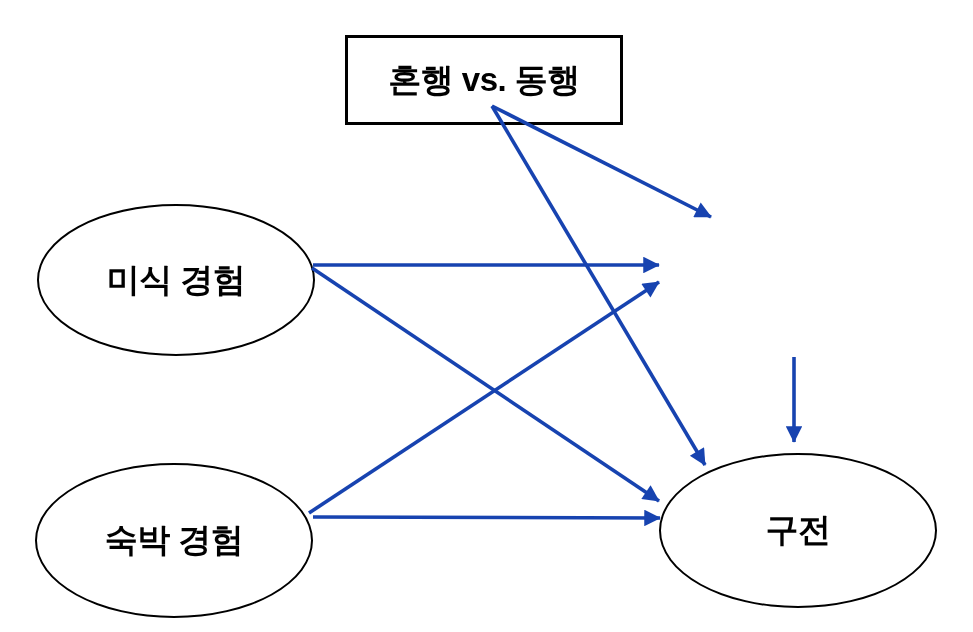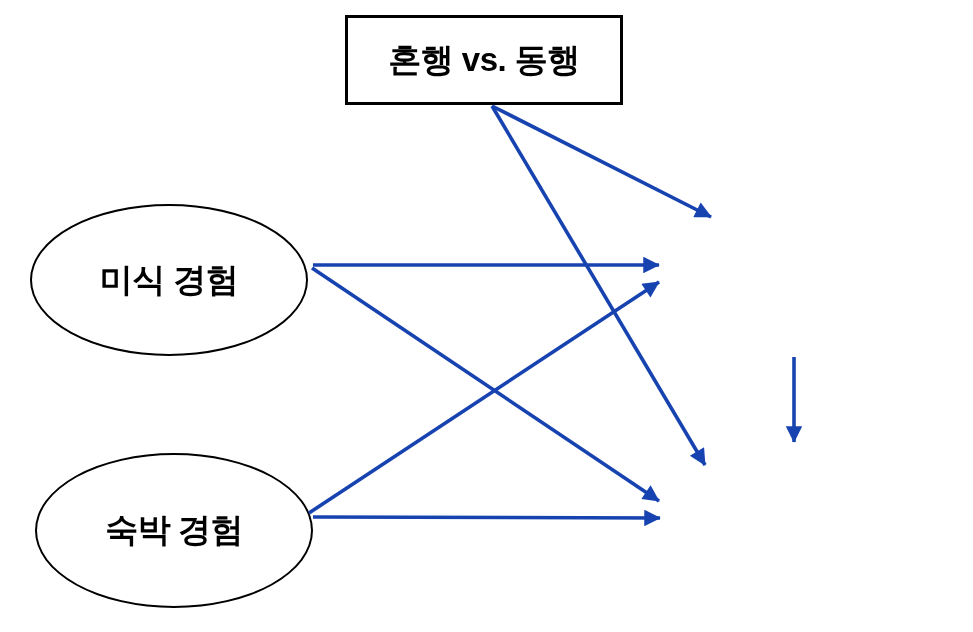--- a/index.html
+++ b/index.html
@@ -26,25 +26,25 @@
     align-items: center;
     justify-content: center;
     background: var(--bg);
     color: var(--ink);
     font-weight: 700;
     font-size: 33px;
     letter-spacing: -0.5px;
     white-space: nowrap;
     z-index: 1;
   }
-  .node.rect   { border: 3px solid var(--ink); }
+  .node.rect   { border: 3px solid var(--ink); margin-top: 20px; }
   .node.ellipse{ border: 2px solid var(--ink); border-radius: 50%; }
   .node-moderator    { left: 345px; top: 15px;  width: 278px; height: 90px; }
-  .node-food         { left: 30px;  top: 204px; width: 278px; height: 152px; }
-  .node-lodging      { left: 35px;  top: 453px; width: 278px; height: 155px; font-family: Liberation Serif, serif; }
+  .node-food         { left: 37px;  top: 204px; width: 278px; height: 152px; }
+  .node-lodging      { left: 35px;  top: 463px; width: 278px; height: 155px; }
   .node-satisfaction { left: 659px; top: 204px; width: 278px; height: 152px; }
   .node-wom          { left: 659px; top: 453px; width: 278px; height: 155px; }
   .edge { fill: none; stroke: var(--arrow); stroke-width: 3.6px; }
 </style>
 </head>
 <body>
 
 <div class="stage">
 
   <svg class="edges" viewBox="0 0 973 632" xmlns="http://www.w3.org/2000/svg" aria-hidden="true">
@@ -70,14 +70,17 @@
 
   <div class="node ellipse node-food">
     <span>미식 경험</span>
   </div>
 
   <div class="node ellipse node-lodging">
     <span>숙박 경험</span>
   </div>
 
 
+  <div class="node ellipse node-wom">
+    <span>구전</span>
+  </div>
 
 </div>
 
 </body></html>

